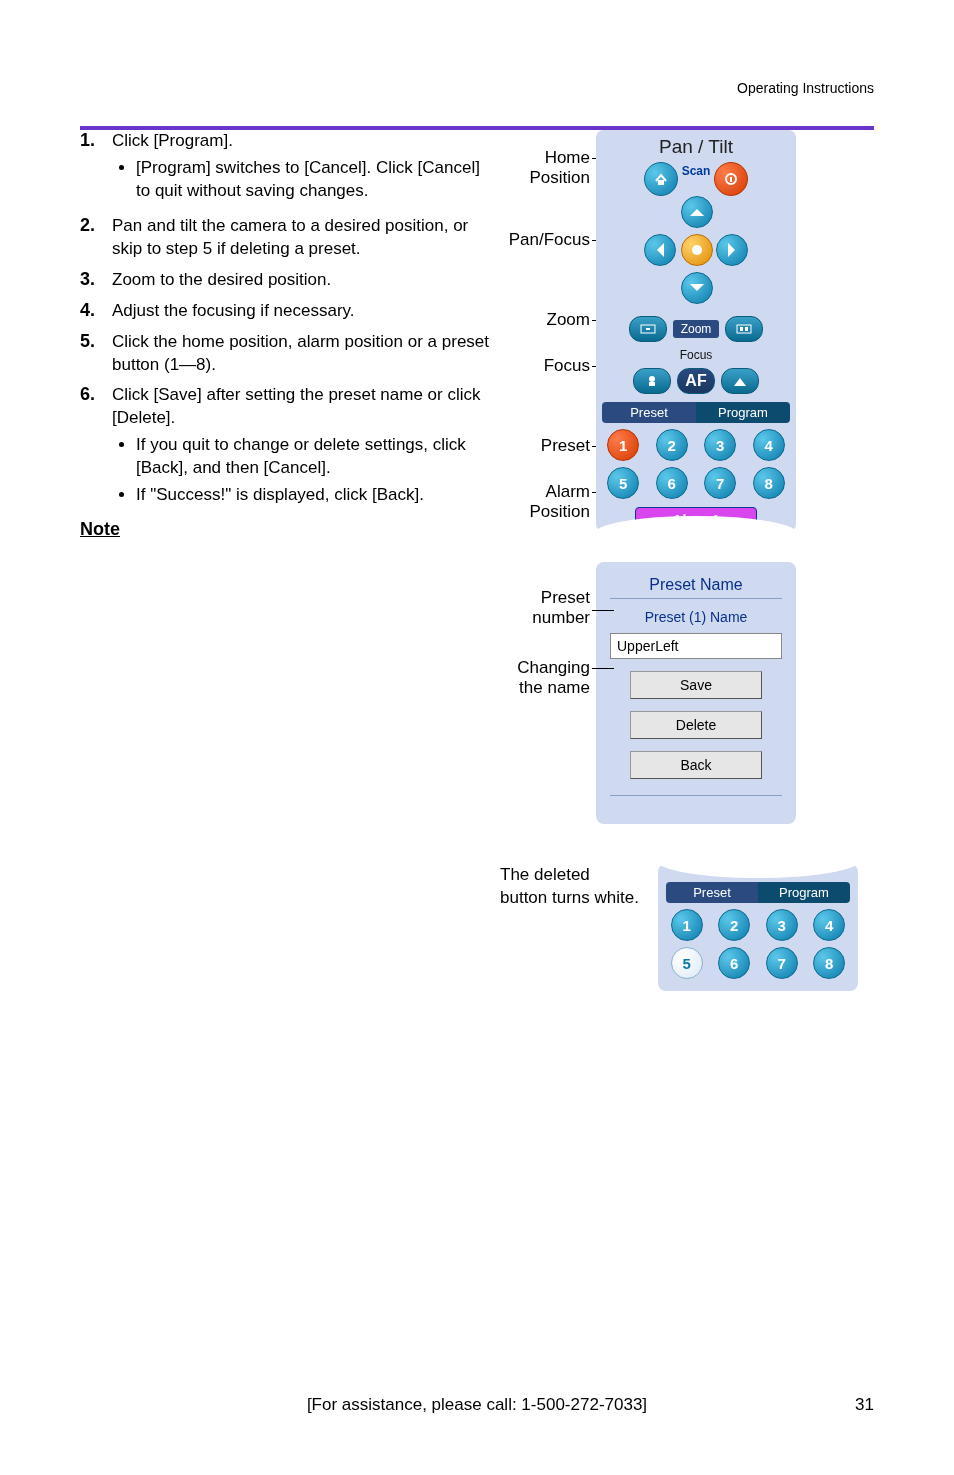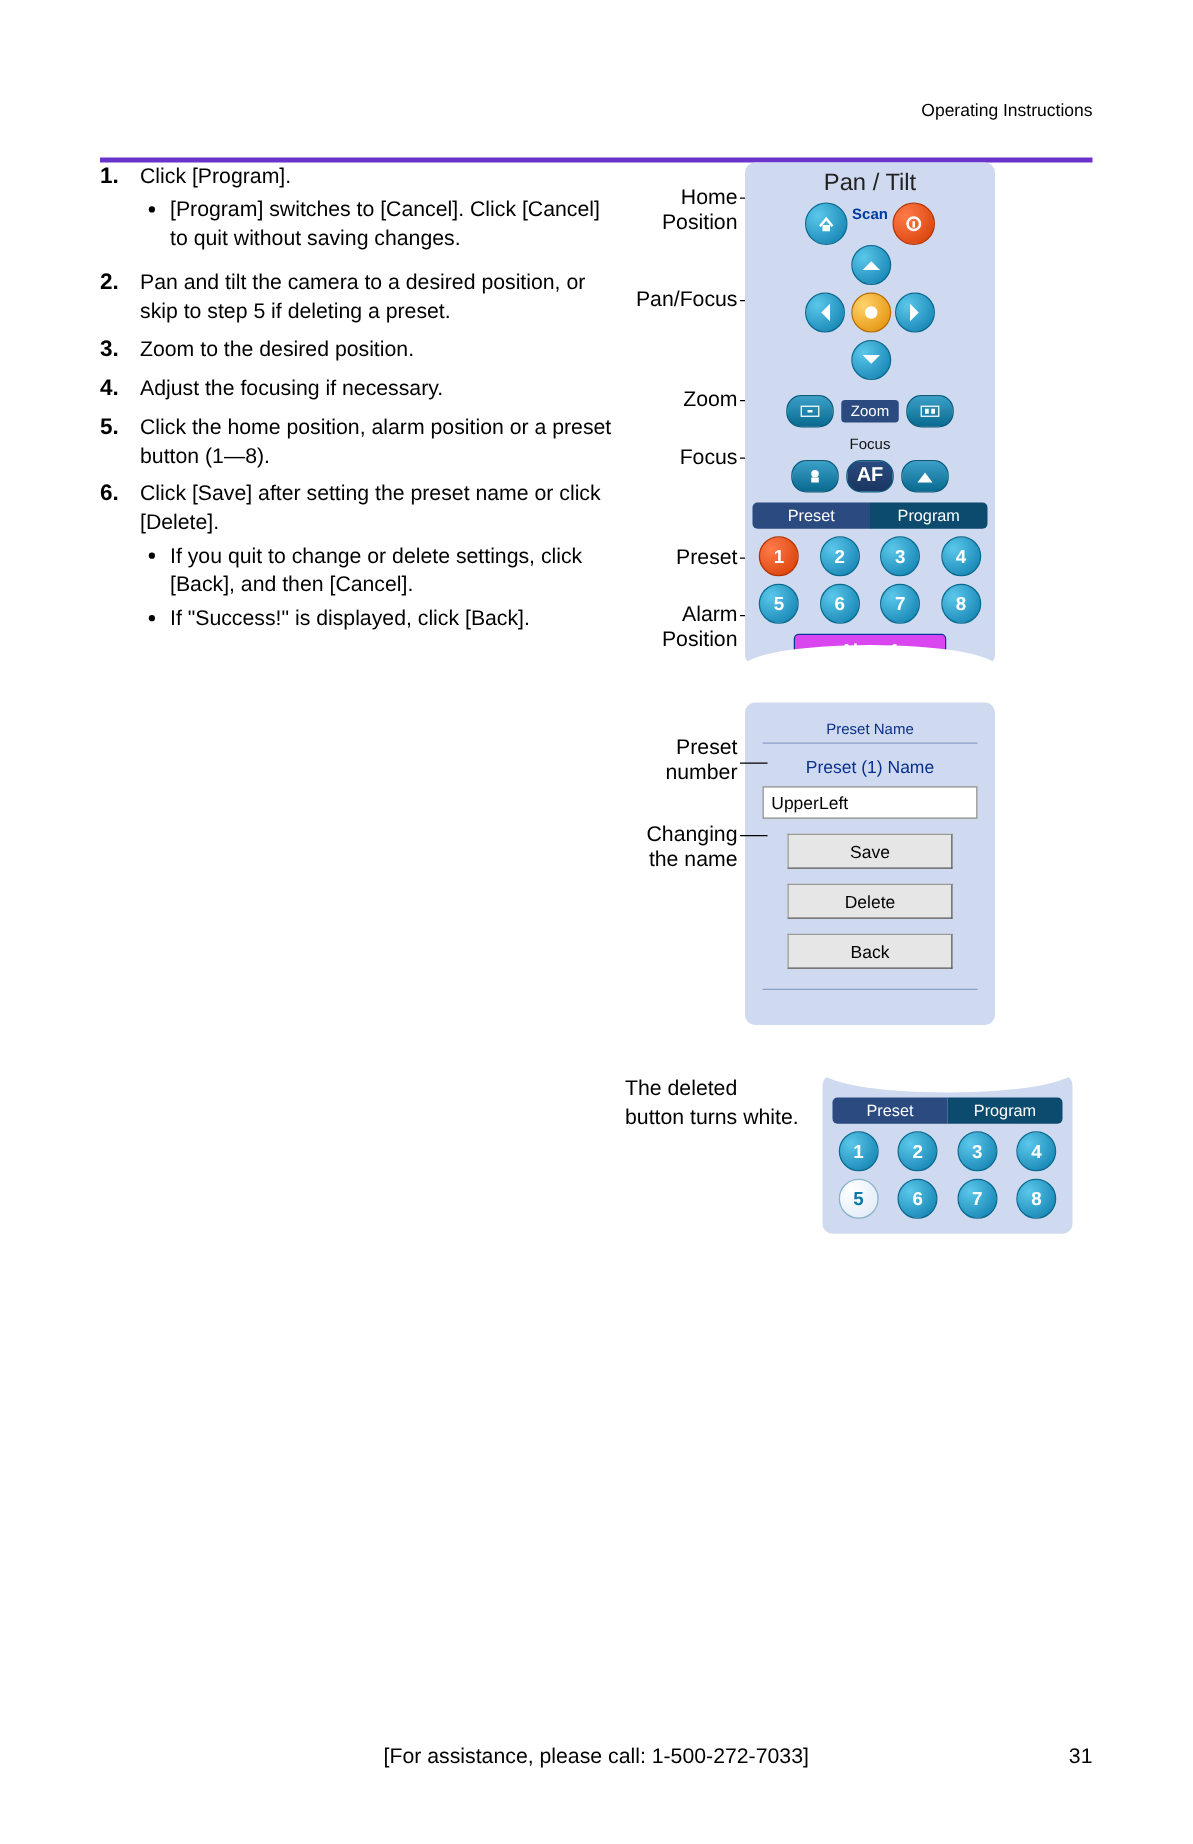--- a/index.html
+++ b/index.html
@@ -244,21 +244,21 @@
   .panel2 {
     background:#cfd9ef;
     width:200px;
     border-radius:8px;
     box-sizing:border-box;
     padding:14px 14px 18px 14px;
     margin-top:30px;
   }
   .p2-title {
     color:#08308a;
-    font-size:12px;
+    font-size:16px;
     text-align:center;
     margin-bottom:4px;
   }
   .p2-hr {
     height:1px;background:#8aa0c8;margin:4px 0 10px 0;
   }
   .p2-sub {
     color:#08308a;
     font-size:14px;
     text-align:center;
@@ -394,20 +394,21 @@
             <div class="step-body">Click the home position, alarm position or a preset button (1—8).</div>
           </li>
           <li>
             <div class="step-num">6.</div>
             <div class="step-body">Click [Save] after setting the preset name or click [Delete].<ul class="sub">
                 <li>If you quit to change or delete settings, click [Back], and then [Cancel].</li>
                 <li>If "Success!" is displayed, click [Back].</li>
               </ul></div>
           </li>
         </ol>
+      <div class="note-head">Note</div>
     </div>
 
     <div class="right-col">
 
       <div class="panel-block">
         <div class="callout-col" style="height:420px;">
           <div class="callout" style="top:18px;"><span>Home<br>Position</span></div>
           <div class="callout" style="top:100px;"><span>Pan/Focus</span></div>
           <div class="callout" style="top:180px;"><span>Zoom</span></div>
           <div class="callout" style="top:226px;"><span>Focus</span></div>

